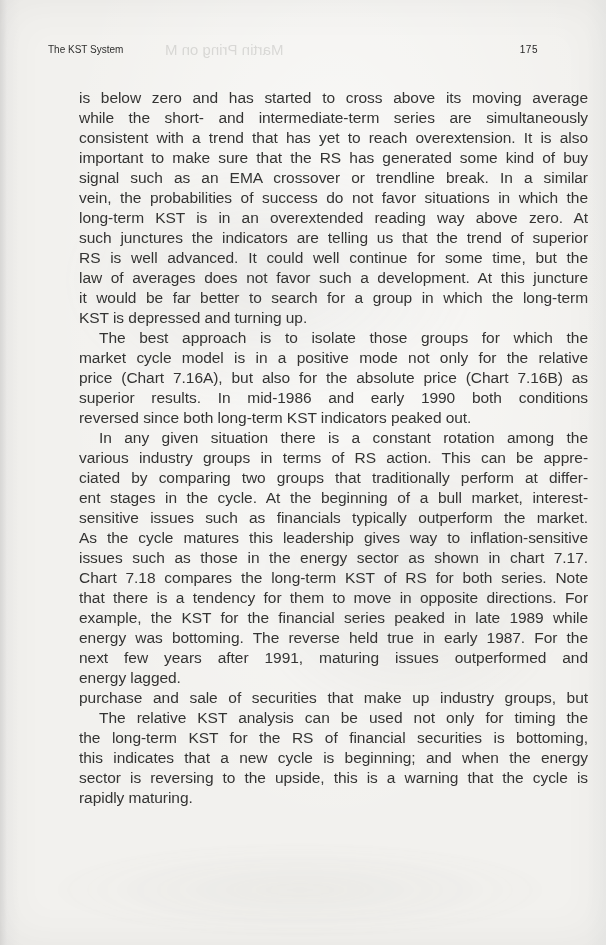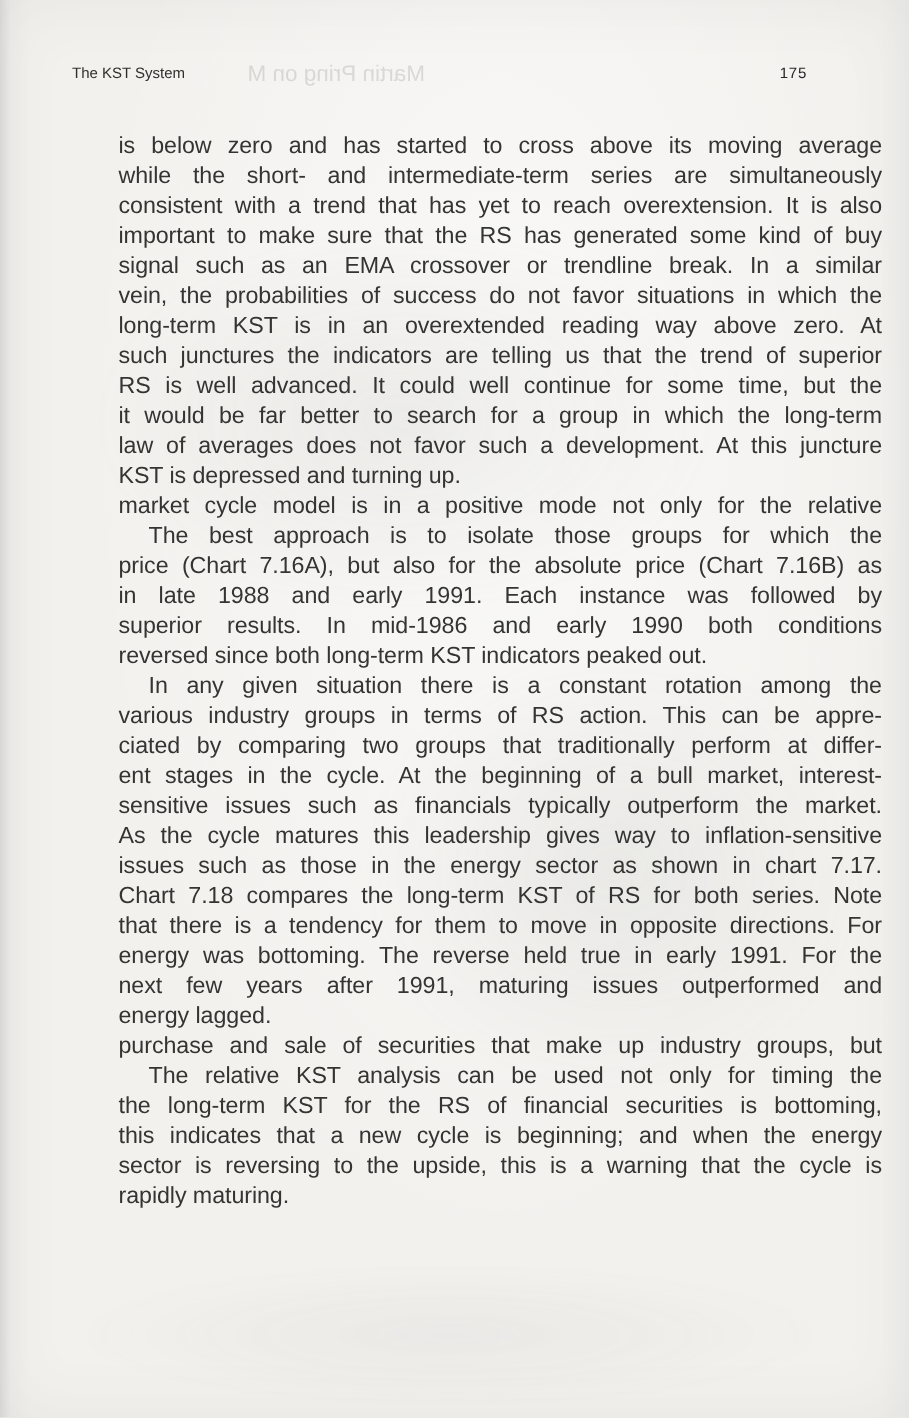--- a/index.html
+++ b/index.html
@@ -102,43 +102,43 @@
       <div class="paragraph">
         <div class="line">is below zero and has started to cross above its moving average</div>
         <div class="line">while the short- and intermediate-term series are simultaneously</div>
         <div class="line">consistent with a trend that has yet to reach overextension. It is also</div>
         <div class="line">important to make sure that the RS has generated some kind of buy</div>
         <div class="line">signal such as an EMA crossover or trendline break. In a similar</div>
         <div class="line">vein, the probabilities of success do not favor situations in which the</div>
         <div class="line">long-term KST is in an overextended reading way above zero. At</div>
         <div class="line">such junctures the indicators are telling us that the trend of superior</div>
         <div class="line">RS is well advanced. It could well continue for some time, but the</div>
+        <div class="line">law of averages does not favor such a development. At this juncture</div>
         <div class="line">it would be far better to search for a group in which the long-term</div>
-        <div class="line">law of averages does not favor such a development. At this juncture</div>
         <div class="line lastline">KST is depressed and turning up.</div>
       </div>
       <div class="paragraph">
+        <div class="line indent">The best approach is to isolate those groups for which the</div>
         <div class="line">market cycle model is in a positive mode not only for the relative</div>
-        <div class="line indent">The best approach is to isolate those groups for which the</div>
         <div class="line">price (Chart 7.16A), but also for the absolute price (Chart 7.16B) as</div>
-        <div class="line">in late 1988 and early 1991. Each instance was followed by</div>
         <div class="line">superior results. In mid-1986 and early 1990 both conditions</div>
         <div class="line lastline">reversed since both long-term KST indicators peaked out.</div>
       </div>
       <div class="paragraph">
         <div class="line indent">In any given situation there is a constant rotation among the</div>
         <div class="line">various industry groups in terms of RS action. This can be appre-</div>
         <div class="line">ciated by comparing two groups that traditionally perform at differ-</div>
         <div class="line">ent stages in the cycle. At the beginning of a bull market, interest-</div>
         <div class="line">sensitive issues such as financials typically outperform the market.</div>
         <div class="line">As the cycle matures this leadership gives way to inflation-sensitive</div>
         <div class="line">issues such as those in the energy sector as shown in chart 7.17.</div>
         <div class="line">Chart 7.18 compares the long-term KST of RS for both series. Note</div>
         <div class="line">that there is a tendency for them to move in opposite directions. For</div>
-        <div class="line">energy was bottoming. The reverse held true in early 1991. For the</div>
+        <div class="line">example, the KST for the financial series peaked in late 1989 while</div>
+        <div class="line">energy was bottoming. The reverse held true in early 1987. For the</div>
         <div class="line">next few years after 1991, maturing issues outperformed and</div>
         <div class="line lastline">energy lagged.</div>
       </div>
       <div class="paragraph">
         <div class="line">purchase and sale of securities that make up industry groups, but</div>
         <div class="line indent">The relative KST analysis can be used not only for timing the</div>
         <div class="line">the long-term KST for the RS of financial securities is bottoming,</div>
         <div class="line">this indicates that a new cycle is beginning; and when the energy</div>
         <div class="line">sector is reversing to the upside, this is a warning that the cycle is</div>
         <div class="line lastline">rapidly maturing.</div>

